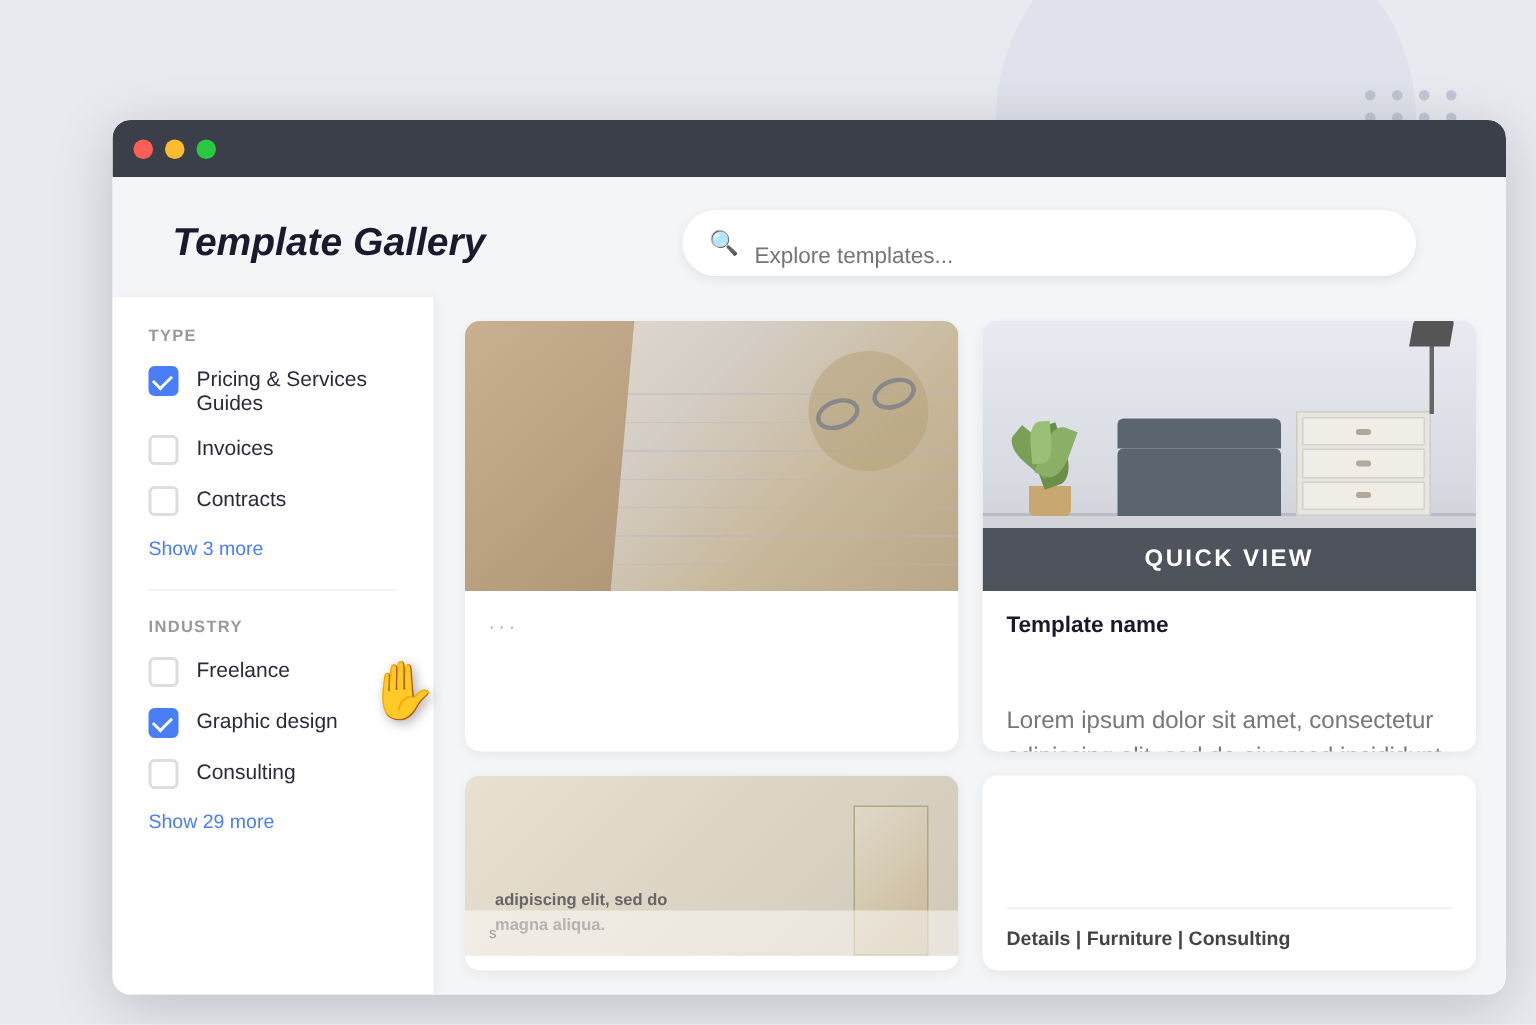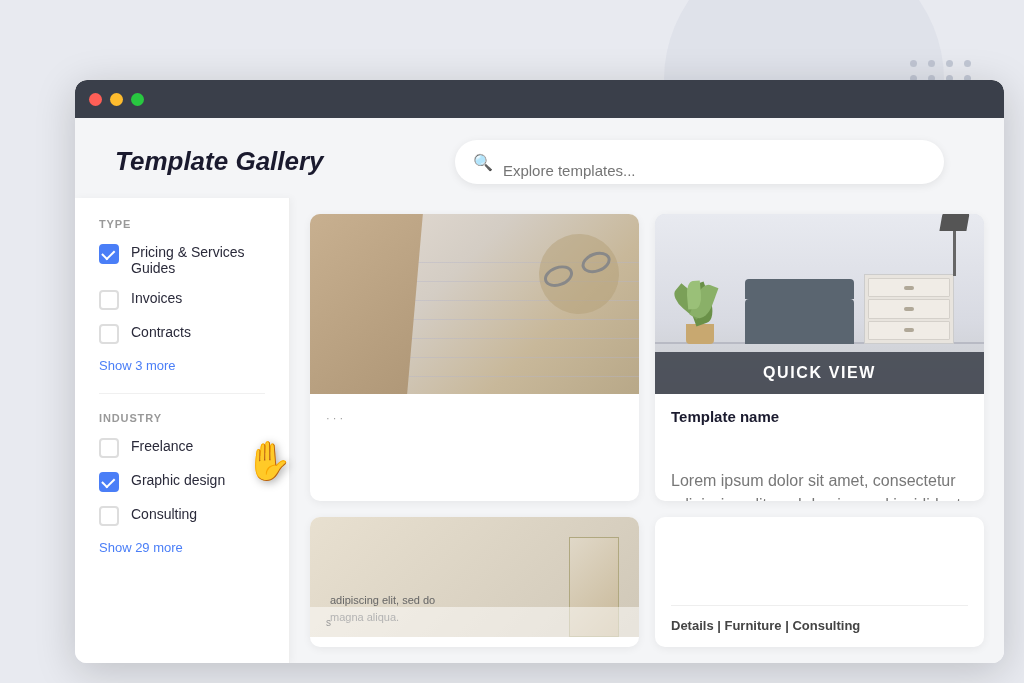--- a/index.html
+++ b/index.html
@@ -605,21 +605,21 @@
             <span class="tag-arrow">›</span>
             <span class="tag-dot" style="background:#6ab4f5;"></span>
             <span class="tag-text">Services</span>
           </div>
         </div>
       </div>
 
       <div class="card" style="height:130px;overflow:hidden;">
         <div class="card-img-3">
           <div style="position:absolute;bottom:0;right:20px;width:50px;height:100px;background:linear-gradient(135deg,#e0d8c8,#c8b898);border:1px solid #b0a880;"></div>
-          <div style="position:absolute;bottom:10px;left:20px;font-size:11px;color:#666;line-height:1.6;">
+          <div style="position:absolute;bottom:10px;left:20px;font-size:11px;color:#666;line-height:1.6;font-weight:bold;">
             adipiscing elit, sed do<br>magna aliqua.
           </div>
           <div style="position:absolute;bottom:0;left:0;right:0;height:30px;background:rgba(255,255,255,0.5);display:flex;align-items:center;padding:0 16px;font-size:10px;color:#999;">s</div>
         </div>
       </div>
 
       <div class="card" style="height:130px;overflow:hidden;">
         <div style="padding:14px 16px;height:100%;display:flex;align-items:flex-end;">
           <div style="font-size:13px;font-weight:600;color:#444;border-top:1px solid #eee;padding-top:12px;width:100%;">Details | Furniture | Consulting</div>
         </div>

